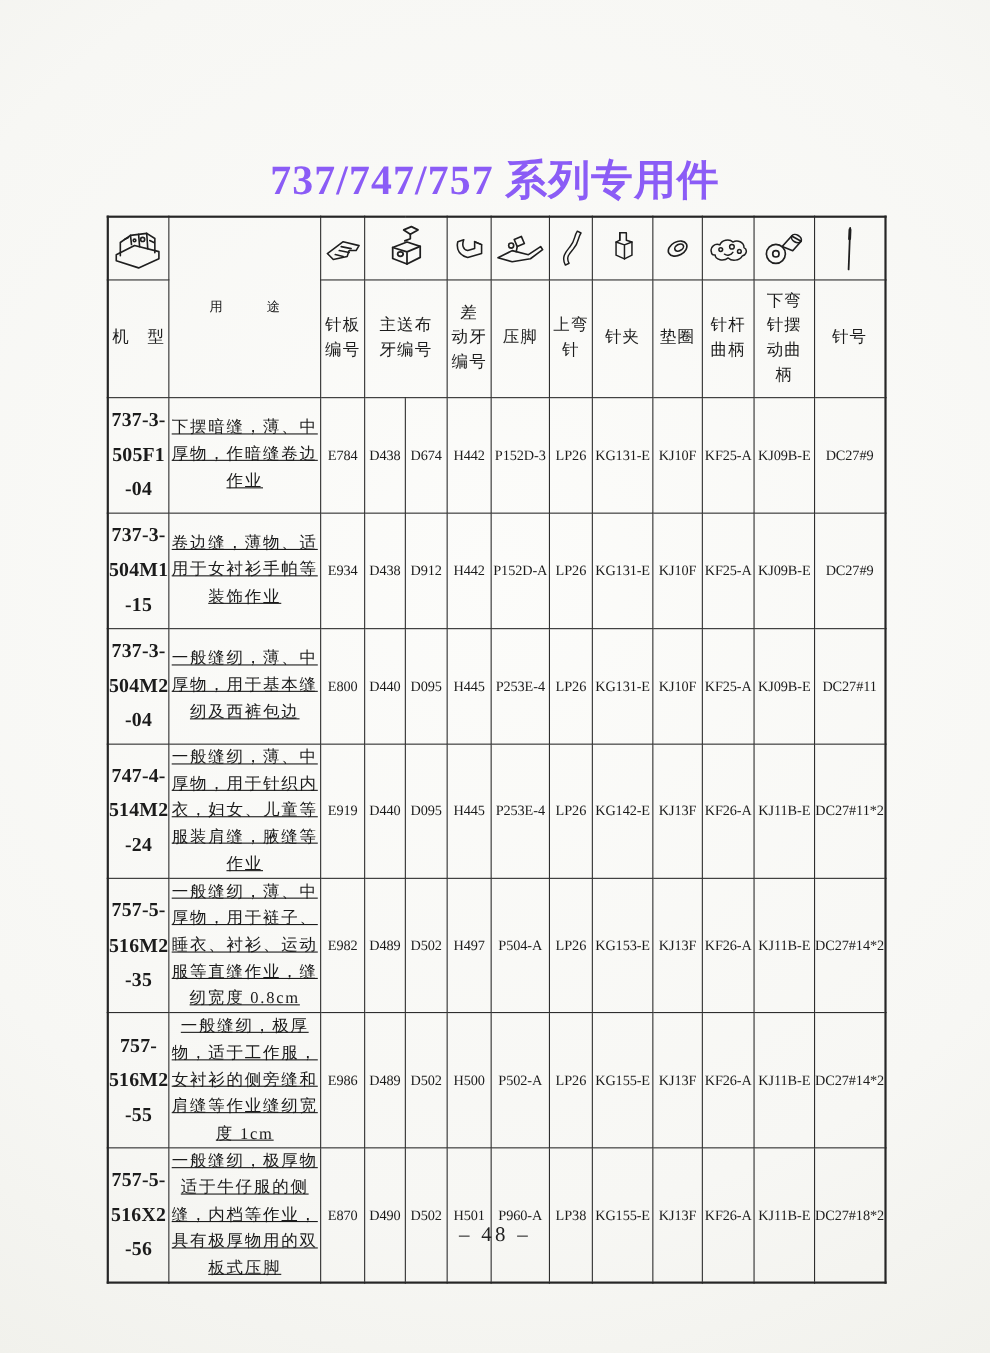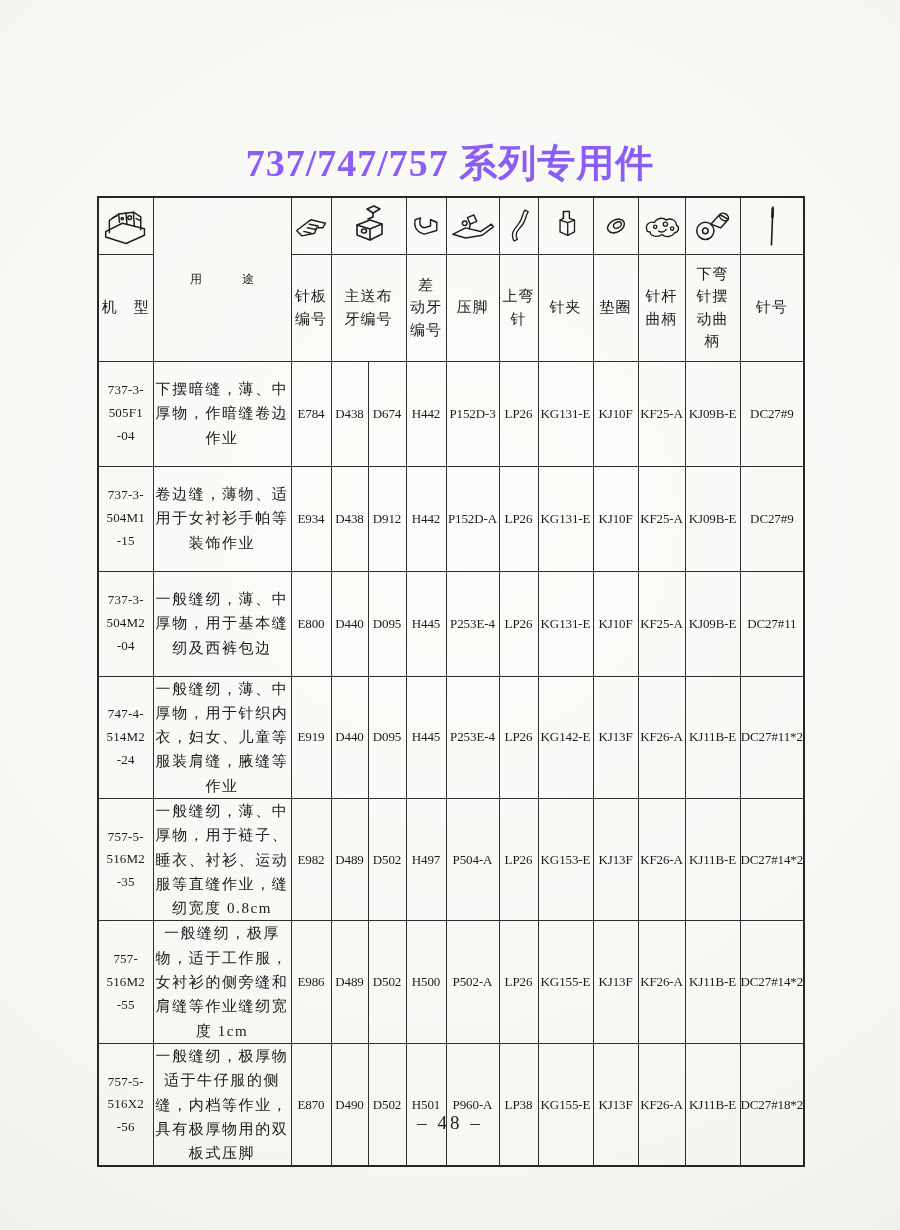--- a/index.html
+++ b/index.html
@@ -27,27 +27,29 @@
     overflow:hidden;
   }
   td.iconcell{vertical-align:middle;}
   td.iconcell svg{display:block;margin:2px auto;}
   .hlabel{
     font-size:15px;line-height:1.5;white-space:pre-line;
     letter-spacing:1px;color:#1c1c1c;
   }
   td.usagehead{font-size:12px;letter-spacing:14px;text-indent:14px;}
   td.model{
-    font-size:13px;line-height:1.75;white-space:pre-line;
+    font-size:18px;line-height:1.75;white-space:pre-line;
     letter-spacing:0.2px;
+    font-weight:bold;
   }
   td.usage{
     text-align:left;vertical-align:middle;
     font-size:15px;line-height:1.62;letter-spacing:1.6px;
     padding:4px 5px 4px 7px;
+    text-decoration:underline;
   }
   td.val{
     font-size:13px;letter-spacing:-0.1px;padding:0 1px;
     white-space:nowrap;
   }
   .pagenum{
     position:absolute;top:1112px;left:0;width:900px;
     text-align:center;font-size:19px;letter-spacing:3px;color:#222;
   }
   svg.part{stroke:#1f1f1f;fill:none;stroke-width:1.6;stroke-linejoin:round;stroke-linecap:round;}

